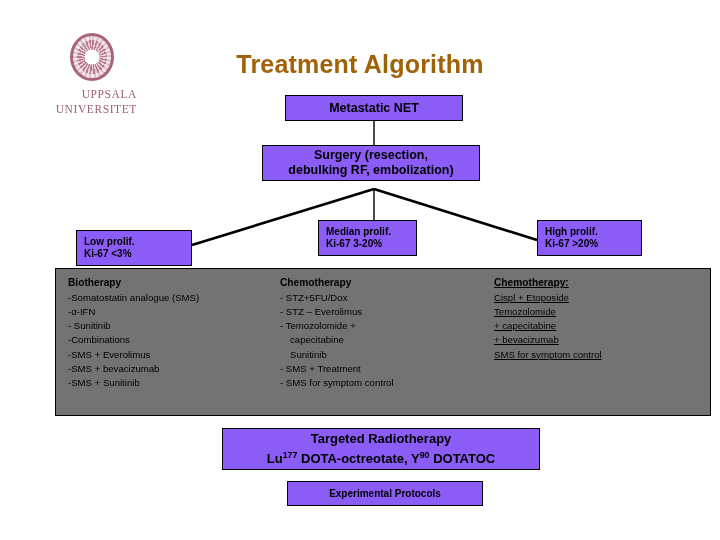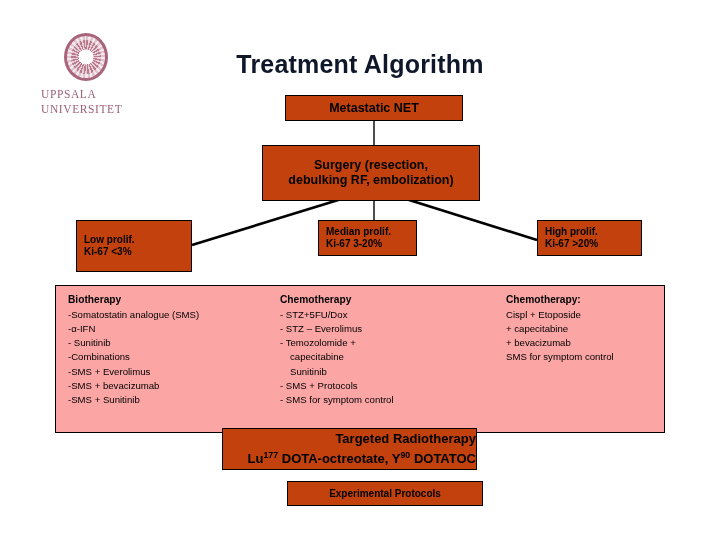--- a/index.html
+++ b/index.html
@@ -16,25 +16,25 @@
   #stage {
     position: relative;
     width: 720px;
     height: 540px;
     background: #ffffff;
   }
 
   
   #logo {
     position: absolute;
-    left: 41px;
+    left: 47px;
     top: 33px;
     width: 90px;
     height: 95px;
-    text-align: left;
+    text-align: right;
   }
   #logo .seal {
     width: 44px;
     height: 48px;
     margin: 0 auto;
     border-radius: 50%;
     border: 3px solid #a8647a;
     background:
       radial-gradient(circle at 50% 50%, #ffffff 0 26%, rgba(168,100,122,0.0) 27%),
       repeating-conic-gradient(from 0deg at 50% 50%,
@@ -57,82 +57,81 @@
     line-height: 15px;
   }
 
   
   #title {
     position: absolute;
     left: 0;
     top: 50px;
     width: 720px;
     text-align: center;
-    color: #0f172a;
+    color: #a16207;
     font-size: 25px;
     font-weight: bold;
     letter-spacing: 0.2px;
   }
 
   
   .ybox {
     position: absolute;
-    background: #c2410c;
+    background: #8b5cf6;
     border: 1.6px solid #000000;
     box-sizing: border-box;
     display: flex;
     flex-direction: column;
     align-items: center;
     justify-content: center;
     font-weight: bold;
     color: #000000;
     text-align: center;
     line-height: 1.18;
   }
   .ybox.left-align {
     align-items: flex-start;
     text-align: left;
     padding-left: 7px;
   }
 
   #box-metastatic { left: 285px; top: 95px;  width: 178px; height: 26px; font-size: 12.5px; }
-  #box-surgery    { left: 262px; top: 145px; width: 218px; height: 56px; font-size: 12.5px; text-align: center; }
-
-  #box-low    { left: 76px;  top: 220px; width: 116px; height: 52px; font-size: 10px; }
+  #box-surgery    { left: 262px; top: 145px; width: 218px; height: 36px; font-size: 12.5px; text-align: center; }
+
+  #box-low    { left: 76px;  top: 230px; width: 116px; height: 36px; font-size: 10px; }
   #box-median { left: 318px; top: 220px; width: 99px; height: 36px; font-size: 10px; }
   #box-high   { left: 537px; top: 220px; width: 105px; height: 36px; font-size: 10px; }
 
-  #box-radio  { left: 222px; top: 428px; width: 255px; height: 42px; font-size: 13px; align-items: flex-end; }
+  #box-radio  { left: 222px; top: 428px; width: 318px; height: 42px; font-size: 13px; }
   #box-exp    { left: 287px; top: 481px; width: 196px; height: 25px; font-size: 10px; }
 
   #box-radio .ln2 { margin-top: 4px; }
   sup { font-size: 0.68em; vertical-align: super; }
 
   
   #panel {
     position: absolute;
     left: 55px;
     top: 268px;
-    width: 610px;
+    width: 656px;
     height: 148px;
-    background: #fca5a5;
+    background: #737373;
     border: 1.6px solid #000000;
     box-sizing: border-box;
-    margin-top: 17px;
   }
   .col {
     position: absolute;
     top: 7px;
     font-size: 9.6px;
     color: #000000;
     line-height: 14.2px;
   }
   #col-bio   { left: 12px;  width: 210px; }
   #col-chemo { left: 224px; width: 200px; }
-  #col-chemo2{ left: 450px; width: 170px; }
+  #col-chemo2{ left: 438px; width: 170px; text-decoration: underline; }
 
   .col .head {
     font-weight: bold;
     font-size: 10.2px;
     margin-bottom: 0.5px;
   }
   .col .item { white-space: pre; }
   .col .item.ind { padding-left: 10px; }
 
   
@@ -206,27 +205,28 @@
       <div class="item">-SMS + Sunitinib</div>
     </div>
 
     <div class="col" id="col-chemo">
       <div class="head">Chemotherapy</div>
       <div class="item">- STZ+5FU/Dox</div>
       <div class="item">- STZ – Everolimus</div>
       <div class="item">- Temozolomide +</div>
       <div class="item ind">capecitabine</div>
       <div class="item ind">Sunitinib</div>
-      <div class="item">- SMS + Protocols</div>
+      <div class="item">- SMS + Treatment</div>
       <div class="item">- SMS for symptom control</div>
     </div>
 
     <div class="col" id="col-chemo2">
       <div class="head">Chemotherapy:</div>
       <div class="item">Cispl + Etoposide</div>
+      <div class="item">Temozolomide</div>
       <div class="item">+ capecitabine</div>
       <div class="item">+ bevacizumab</div>
       <div class="item">SMS for symptom control</div>
     </div>
 
   </div>
 
   <div class="ybox" id="box-radio">
     <div>Targeted Radiotherapy</div>
     <div class="ln2"><span>Lu</span><sup>177</sup><span> DOTA-octreotate, Y</span><sup>90</sup><span> DOTATOC</span></div>

